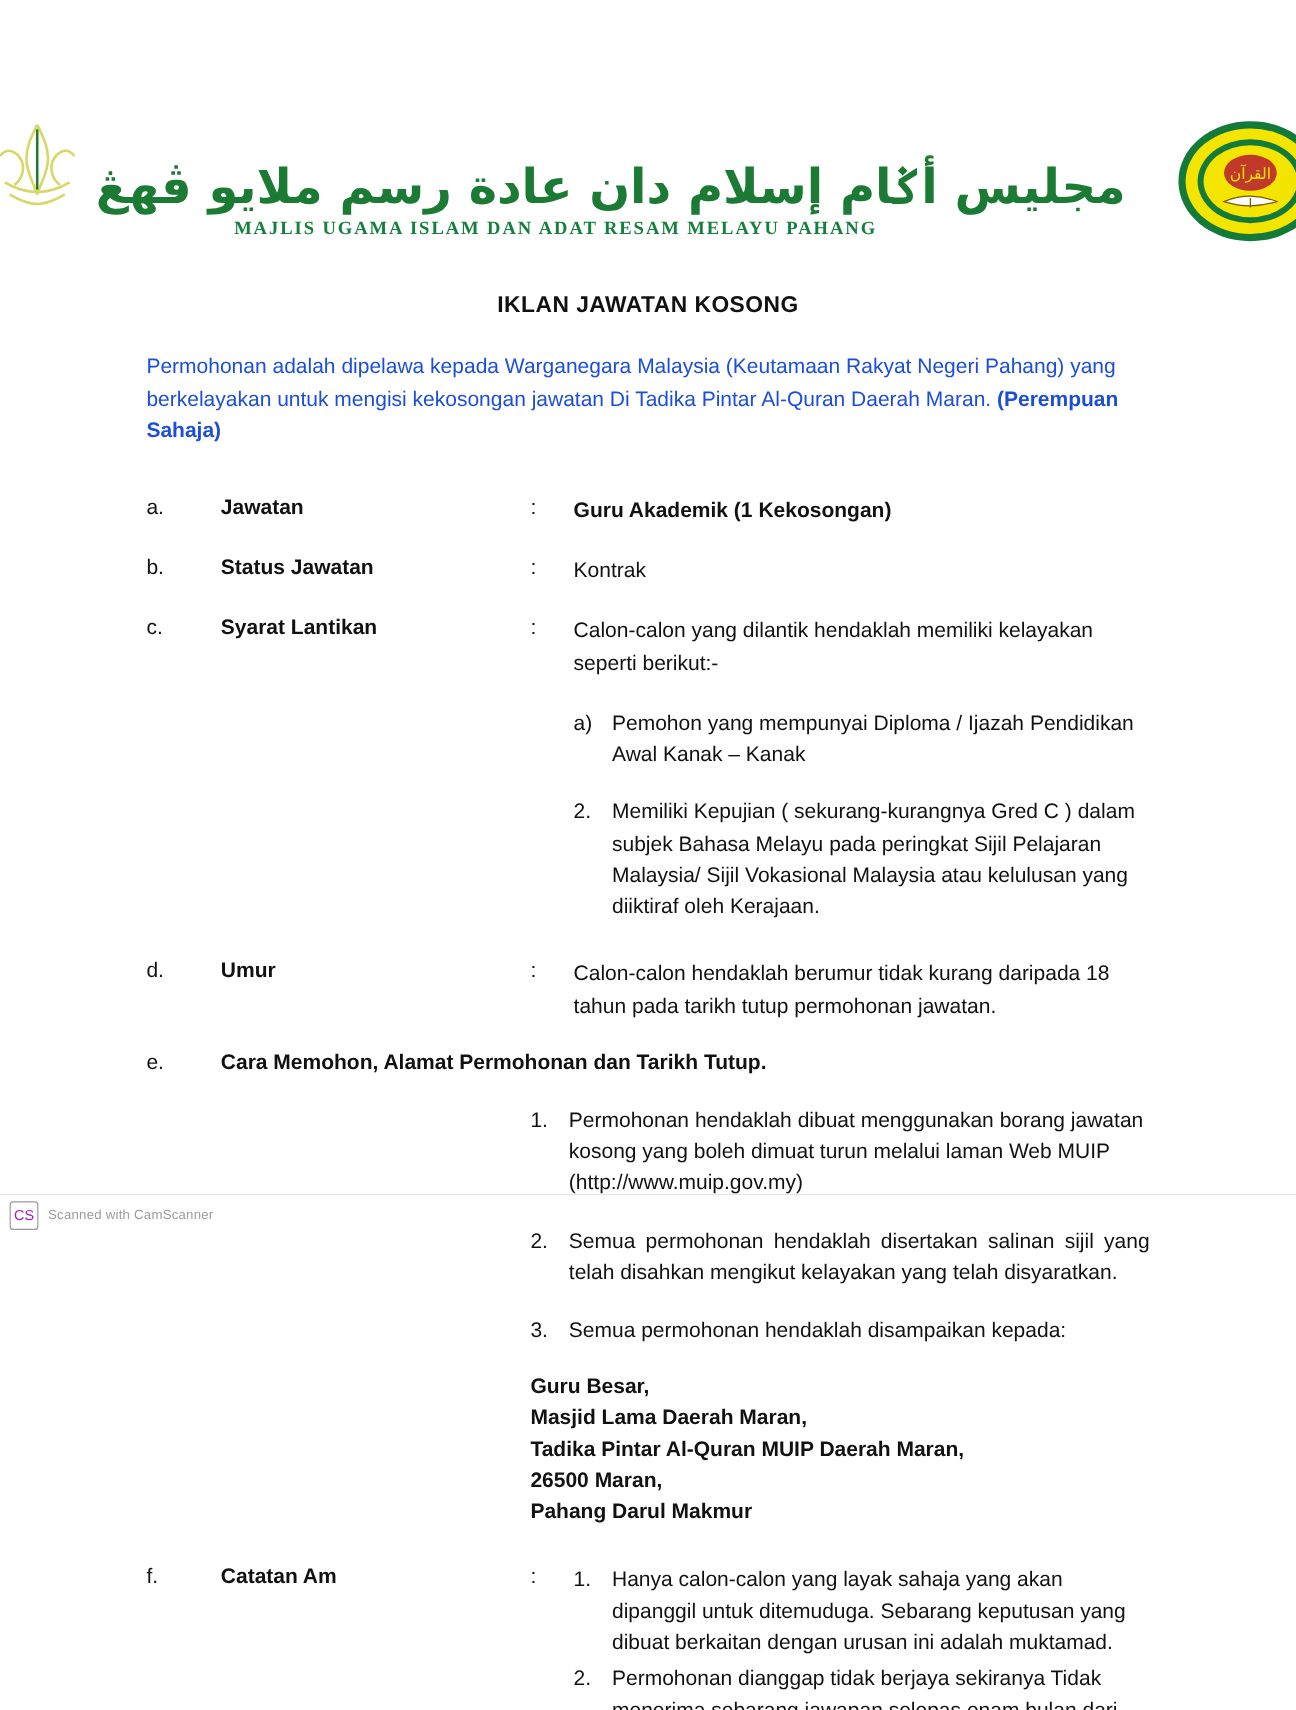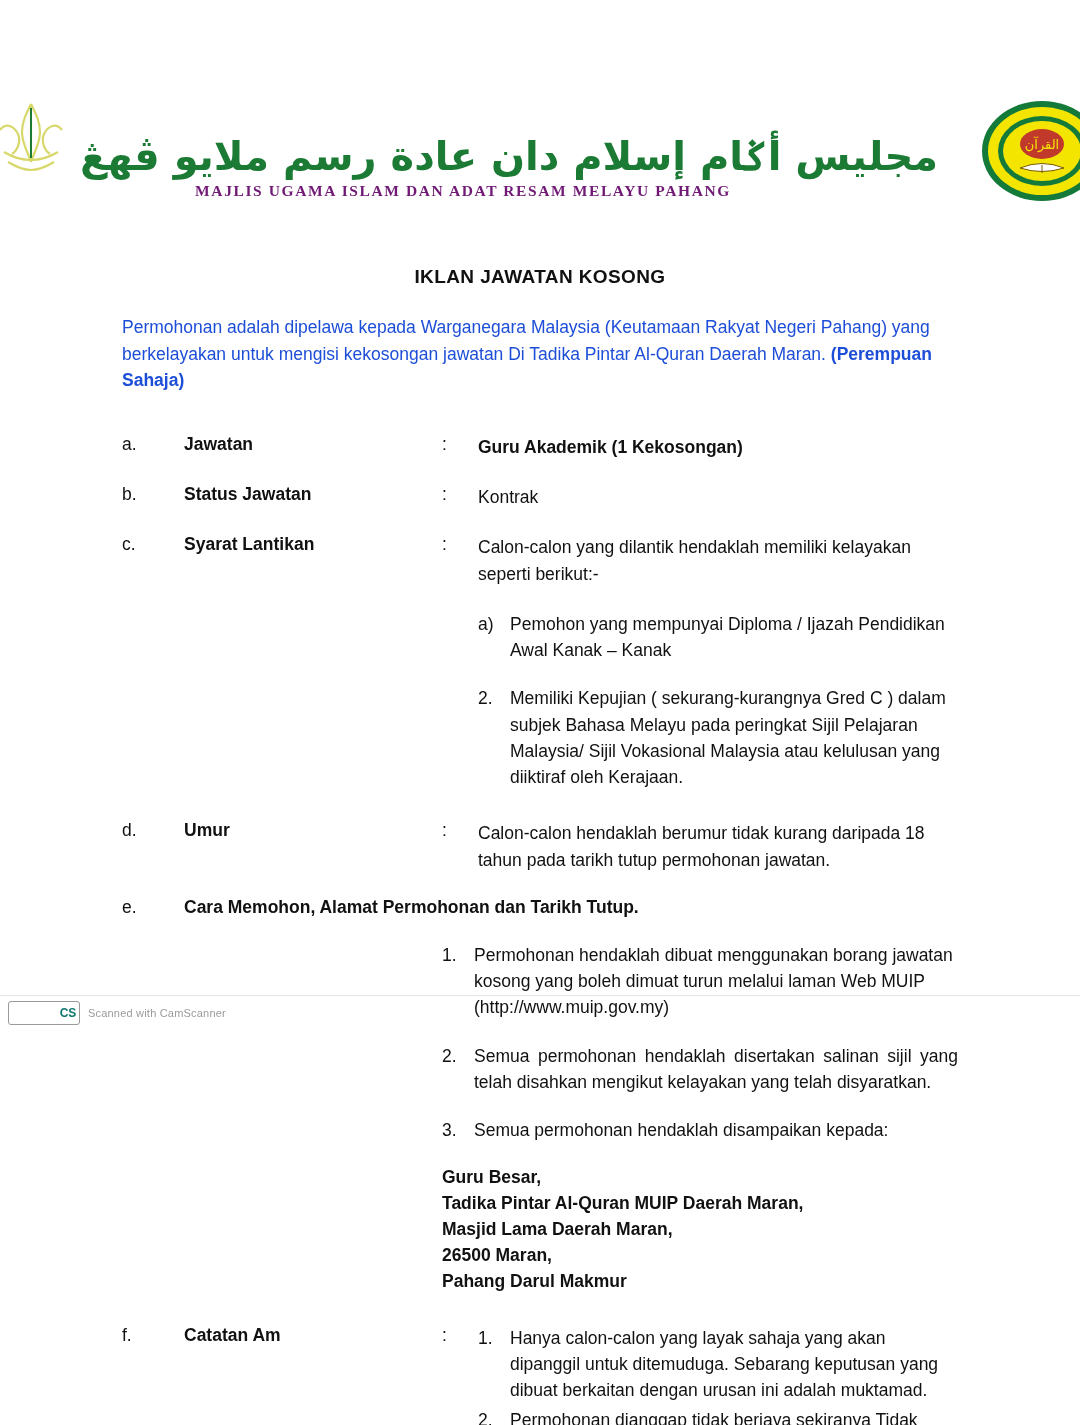--- a/index.html
+++ b/index.html
@@ -54,38 +54,38 @@
   .keris {
     width: 86px;
     height: 76px;
     position: relative;
   }
   .keris svg { display:block; }
   .muip-name {
     font-family: "Liberation Serif", serif;
     font-size: 15.5px;
     font-weight: bold;
-    color: #701a75;
+    color: #15803d;
     letter-spacing: 1.6px;
     margin-top: 6px;
     white-space: nowrap;
   }
   .logo-right {
     width: 140px;
     height: 108px;
     flex: 0 0 auto;
   }
 
   
   .doc-title {
     text-align: center;
     font-weight: bold;
     font-size: 19px;
     letter-spacing: 0.4px;
-    margin-top: 62px;
+    margin-top: 40px;
     color: #111;
   }
 
   
   .intro {
     margin: 26px 122px 0 122px;
     font-size: 17.5px;
     line-height: 1.52;
     color: #1d4ed8;
   }
@@ -173,28 +173,27 @@
     align-items: center;
     gap: 8px;
     padding-left: 8px;
     box-sizing: border-box;
   }
   .cs-badge {
     width: 22px;
     height: 22px;
     border: 1.6px solid #9a9a9a;
     border-radius: 3px;
-    color: #0f766e;
+    color: #a21caf;
     font-size: 12px;
-    font-weight: bold;
+    font-weight: normal;
     display: flex;
     align-items: center;
     justify-content: center;
     font-family: "Liberation Sans", sans-serif;
-    padding-left: 48px;
   }
   .cs-text {
     font-size: 11px;
     color: #9b9b9b;
     letter-spacing: 0.2px;
   }
   .footer-rule {
     position: absolute;
     left: 0; right: 0;
     bottom: 34px;
@@ -309,22 +308,22 @@
         <span class="sub-marker">2.</span>
         <span class="sub-text justify">Semua permohonan hendaklah disertakan salinan sijil yang telah disahkan mengikut kelayakan yang telah disyaratkan.</span>
       </div>
       <div class="subitem">
         <span class="sub-marker">3.</span>
         <span class="sub-text">Semua permohonan hendaklah disampaikan kepada:</span>
       </div>
 
       <div class="addr" style="margin-top:10px;">
         <div>Guru Besar,</div>
+        <div>Masjid Lama Daerah Maran,</div>
         <div>Tadika Pintar Al-Quran MUIP Daerah Maran,</div>
-        <div>Masjid Lama Daerah Maran,</div>
         <div>26500 Maran,</div>
         <div>Pahang Darul Makmur</div>
       </div>
     </div>
 
     <div class="row" style="margin-top:30px;">
       <div class="col-letter">f.</div>
       <div class="col-label">Catatan Am</div>
       <div class="col-colon">:</div>
       <div class="col-value f-list">

